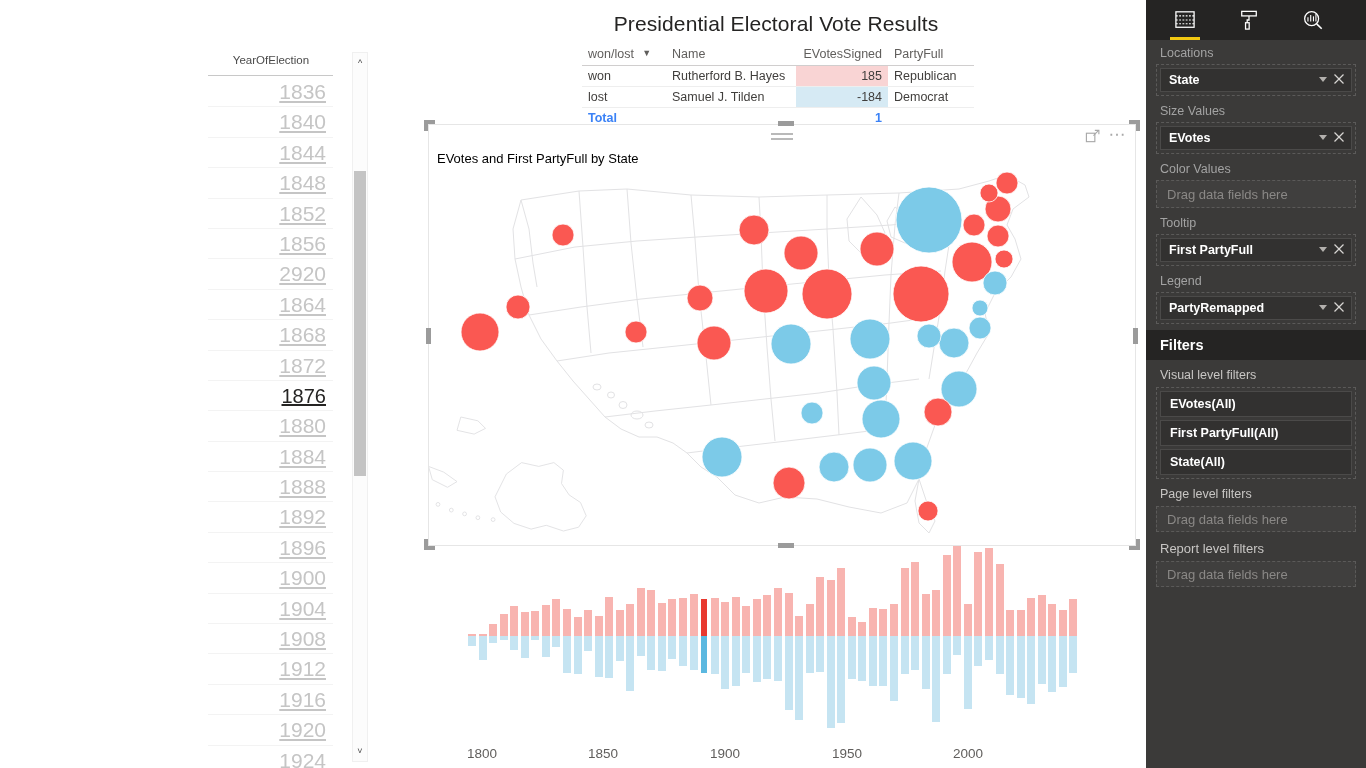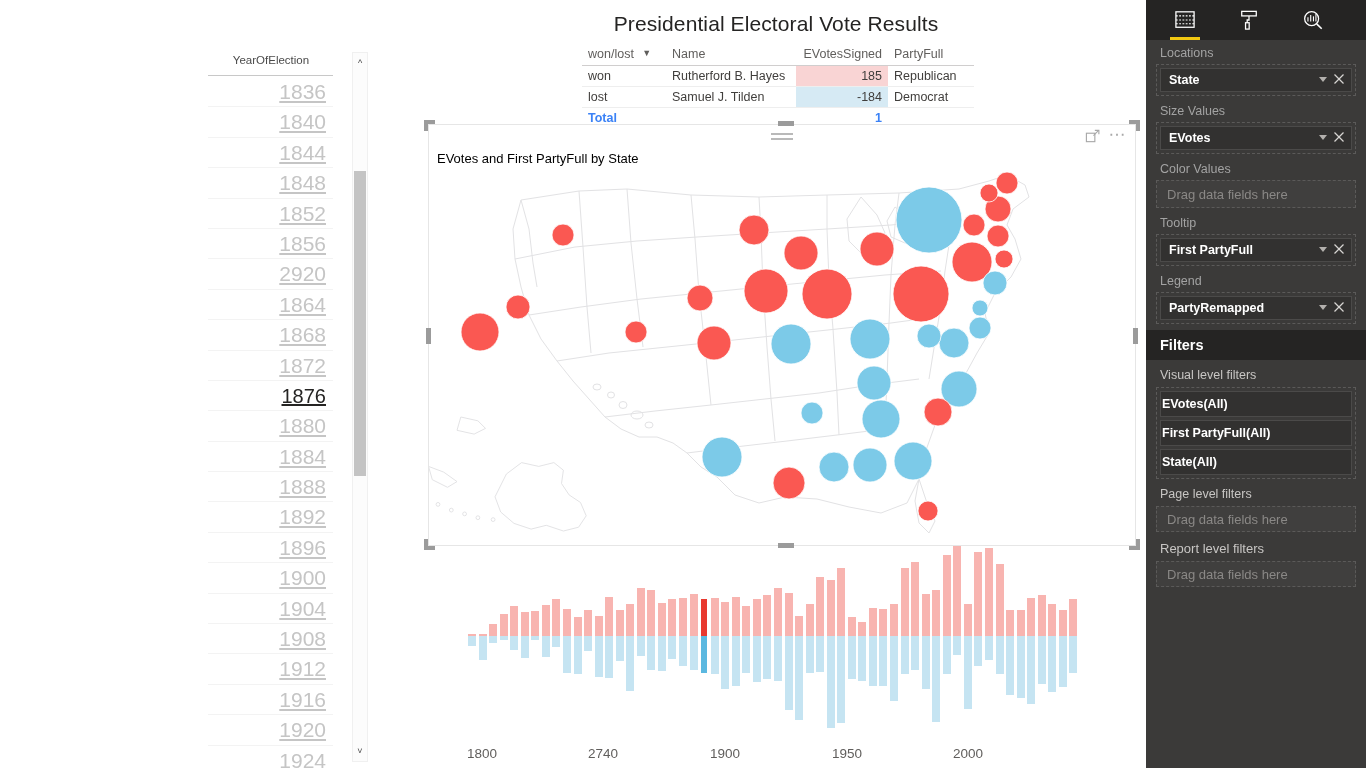--- a/index.html
+++ b/index.html
@@ -257,21 +257,21 @@
   .filter-group-label {
     font-size: 12.5px; color: #c8c6c4;
     padding: 8px 0 5px 14px;
   }
   #filter-pills {
     margin: 0 10px; border: 1px dashed #5b5a59; padding: 3px;
   }
   .filter-pill {
     background: #323130; border: 1px solid #4b4a49;
     height: 26px; margin-bottom: 3px;
-    display: flex; align-items: center; padding-left: 1px;
+    display: flex; align-items: center; padding-left: 9px;
     font-size: 12.5px; font-weight: bold; color: #ffffff;
     white-space: nowrap; cursor: pointer;
   }
   .filter-pill:last-child { margin-bottom: 0; }
   .filter-drop {
     margin: 0 10px; padding-left: 10px;
     height: 26px; display: flex; align-items: center;
     font-size: 13px; color: #8a8886;
     border: 1px dashed #5b5a59;
     background: #403f3e;
@@ -729,21 +729,21 @@
             <div class="bar-pos" style="top: 61.96px; height: 26.04px;"></div>
             <div class="bar-neg" style="top: 88px; height: 50.84px;"></div>
           </div>
           <div class="bar-col" style="left: 641.35px; top: 0px; height: 185px;">
             <div class="bar-pos" style="top: 50.8px; height: 37.2px;"></div>
             <div class="bar-neg" style="top: 88px; height: 37.2px;"></div>
           </div>
         </div>
       <div id="bar-axis">
           <div class="axis-tick" style="left: 54px;">1800</div>
-          <div class="axis-tick" style="left: 175px;">2740</div>
+          <div class="axis-tick" style="left: 175px;">1850</div>
           <div class="axis-tick" style="left: 297px;">1900</div>
           <div class="axis-tick" style="left: 419px;">1950</div>
           <div class="axis-tick" style="left: 540px;">2000</div>
         </div>
     </div>
 
   </div>
 
   <div id="sidebar">
 

